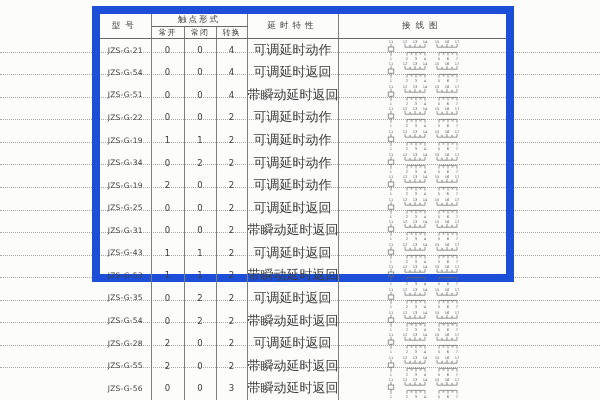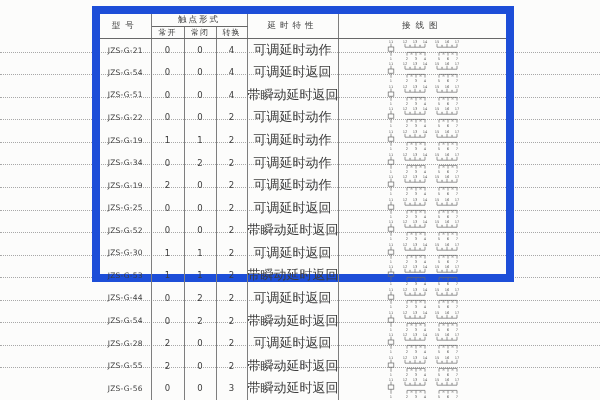--- a/index.html
+++ b/index.html
@@ -423,21 +423,21 @@
                   <text x="69" y="7.6">×</text>
                   <text x="28.5" y="16">×</text>
                   <text x="37.5" y="16">×</text>
                   <text x="60.5" y="16">×</text>
                   <text x="69.5" y="16">×</text>
                 </g>
               </svg>
             </td>
           </tr>
           <tr>
-            <td class="model-cell vline">JZS-G-52</td>
+            <td class="model-cell vline">JZS-G-31</td>
             <td class="num-cell vline">0</td>
             <td class="num-cell vline">0</td>
             <td class="num-cell vline">2</td>
             <td class="delay-cell vline">带瞬动延时返回</td>
             <td class="wiring-cell">
               <svg width="104" height="22" viewBox="0 0 104 22">
                 <g stroke="#6a6a6a" stroke-width="0.7" fill="none">
                   <line x1="8" y1="4.6" x2="8" y2="8"></line>
                   <rect x="5.2" y="8" width="5.6" height="4.2"></rect>
                   <line x1="8" y1="12.2" x2="8" y2="16.8"></line>
@@ -467,21 +467,21 @@
                   <text x="69" y="7.6">×</text>
                   <text x="28.5" y="16">×</text>
                   <text x="37.5" y="16">×</text>
                   <text x="60.5" y="16">×</text>
                   <text x="69.5" y="16">×</text>
                 </g>
               </svg>
             </td>
           </tr>
           <tr>
-            <td class="model-cell vline">JZS-G-30</td>
+            <td class="model-cell vline">JZS-G-43</td>
             <td class="num-cell vline">1</td>
             <td class="num-cell vline">1</td>
             <td class="num-cell vline">2</td>
             <td class="delay-cell vline">可调延时返回</td>
             <td class="wiring-cell">
               <svg width="104" height="22" viewBox="0 0 104 22">
                 <g stroke="#6a6a6a" stroke-width="0.7" fill="none">
                   <line x1="8" y1="4.6" x2="8" y2="8"></line>
                   <rect x="5.2" y="8" width="5.6" height="4.2"></rect>
                   <line x1="8" y1="12.2" x2="8" y2="16.8"></line>
@@ -555,21 +555,21 @@
                   <text x="69" y="7.6">×</text>
                   <text x="28.5" y="16">×</text>
                   <text x="37.5" y="16">×</text>
                   <text x="60.5" y="16">×</text>
                   <text x="69.5" y="16">×</text>
                 </g>
               </svg>
             </td>
           </tr>
           <tr>
-            <td class="model-cell vline">JZS-G-44</td>
+            <td class="model-cell vline">JZS-G-35</td>
             <td class="num-cell vline">0</td>
             <td class="num-cell vline">2</td>
             <td class="num-cell vline">2</td>
             <td class="delay-cell vline">可调延时返回</td>
             <td class="wiring-cell">
               <svg width="104" height="22" viewBox="0 0 104 22">
                 <g stroke="#6a6a6a" stroke-width="0.7" fill="none">
                   <line x1="8" y1="4.6" x2="8" y2="8"></line>
                   <rect x="5.2" y="8" width="5.6" height="4.2"></rect>
                   <line x1="8" y1="12.2" x2="8" y2="16.8"></line>

